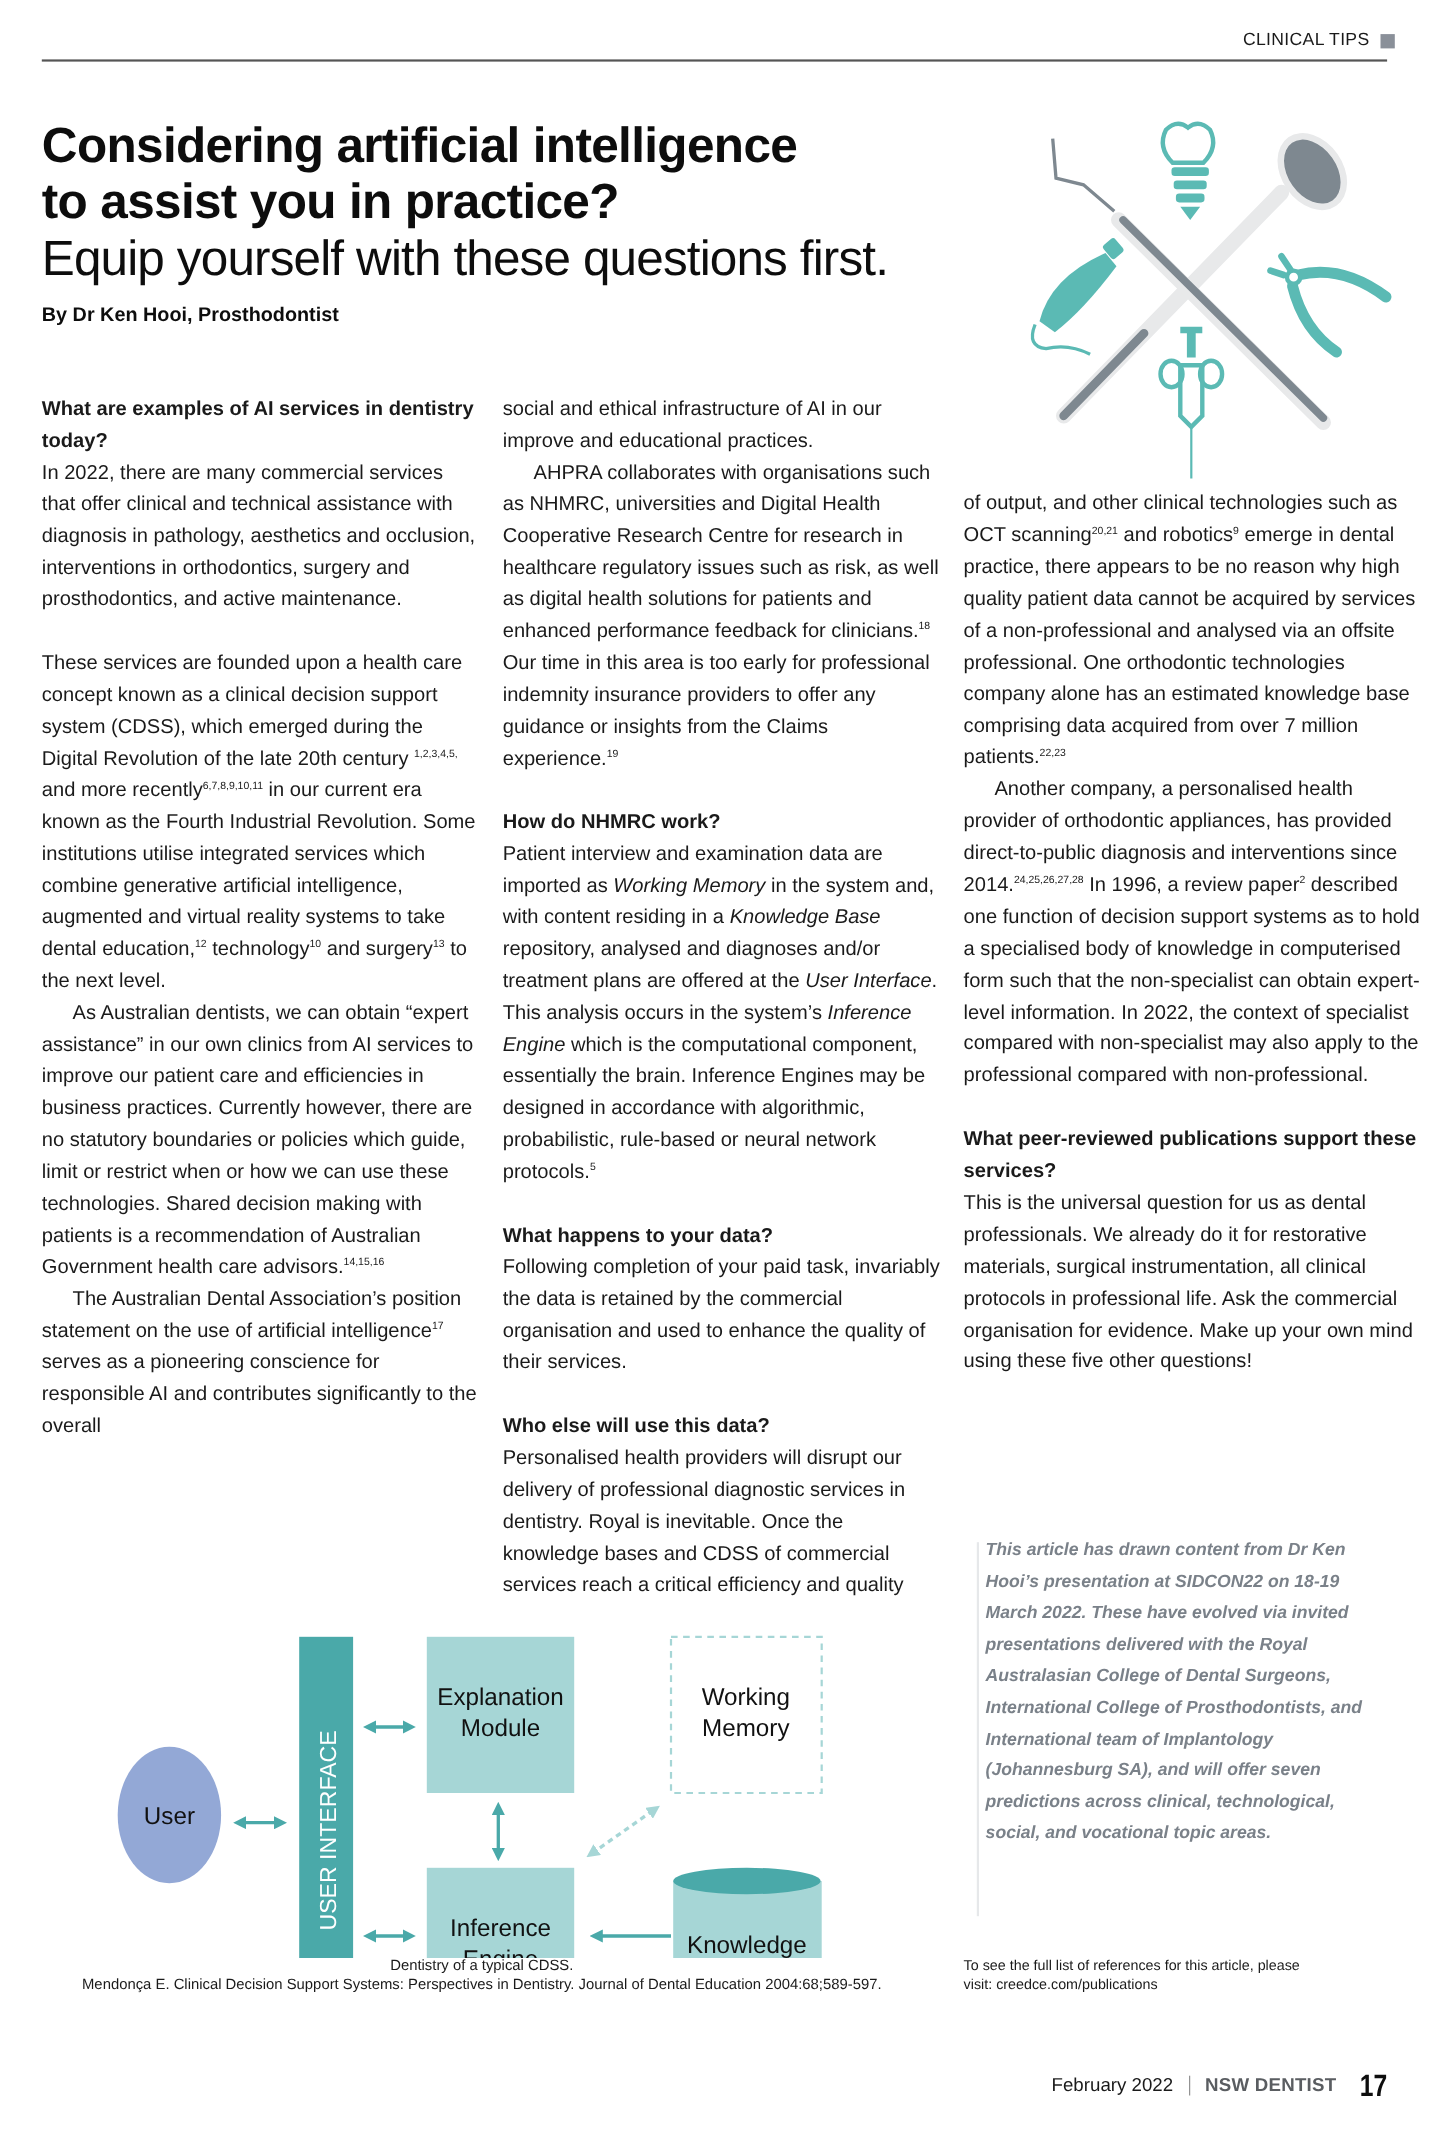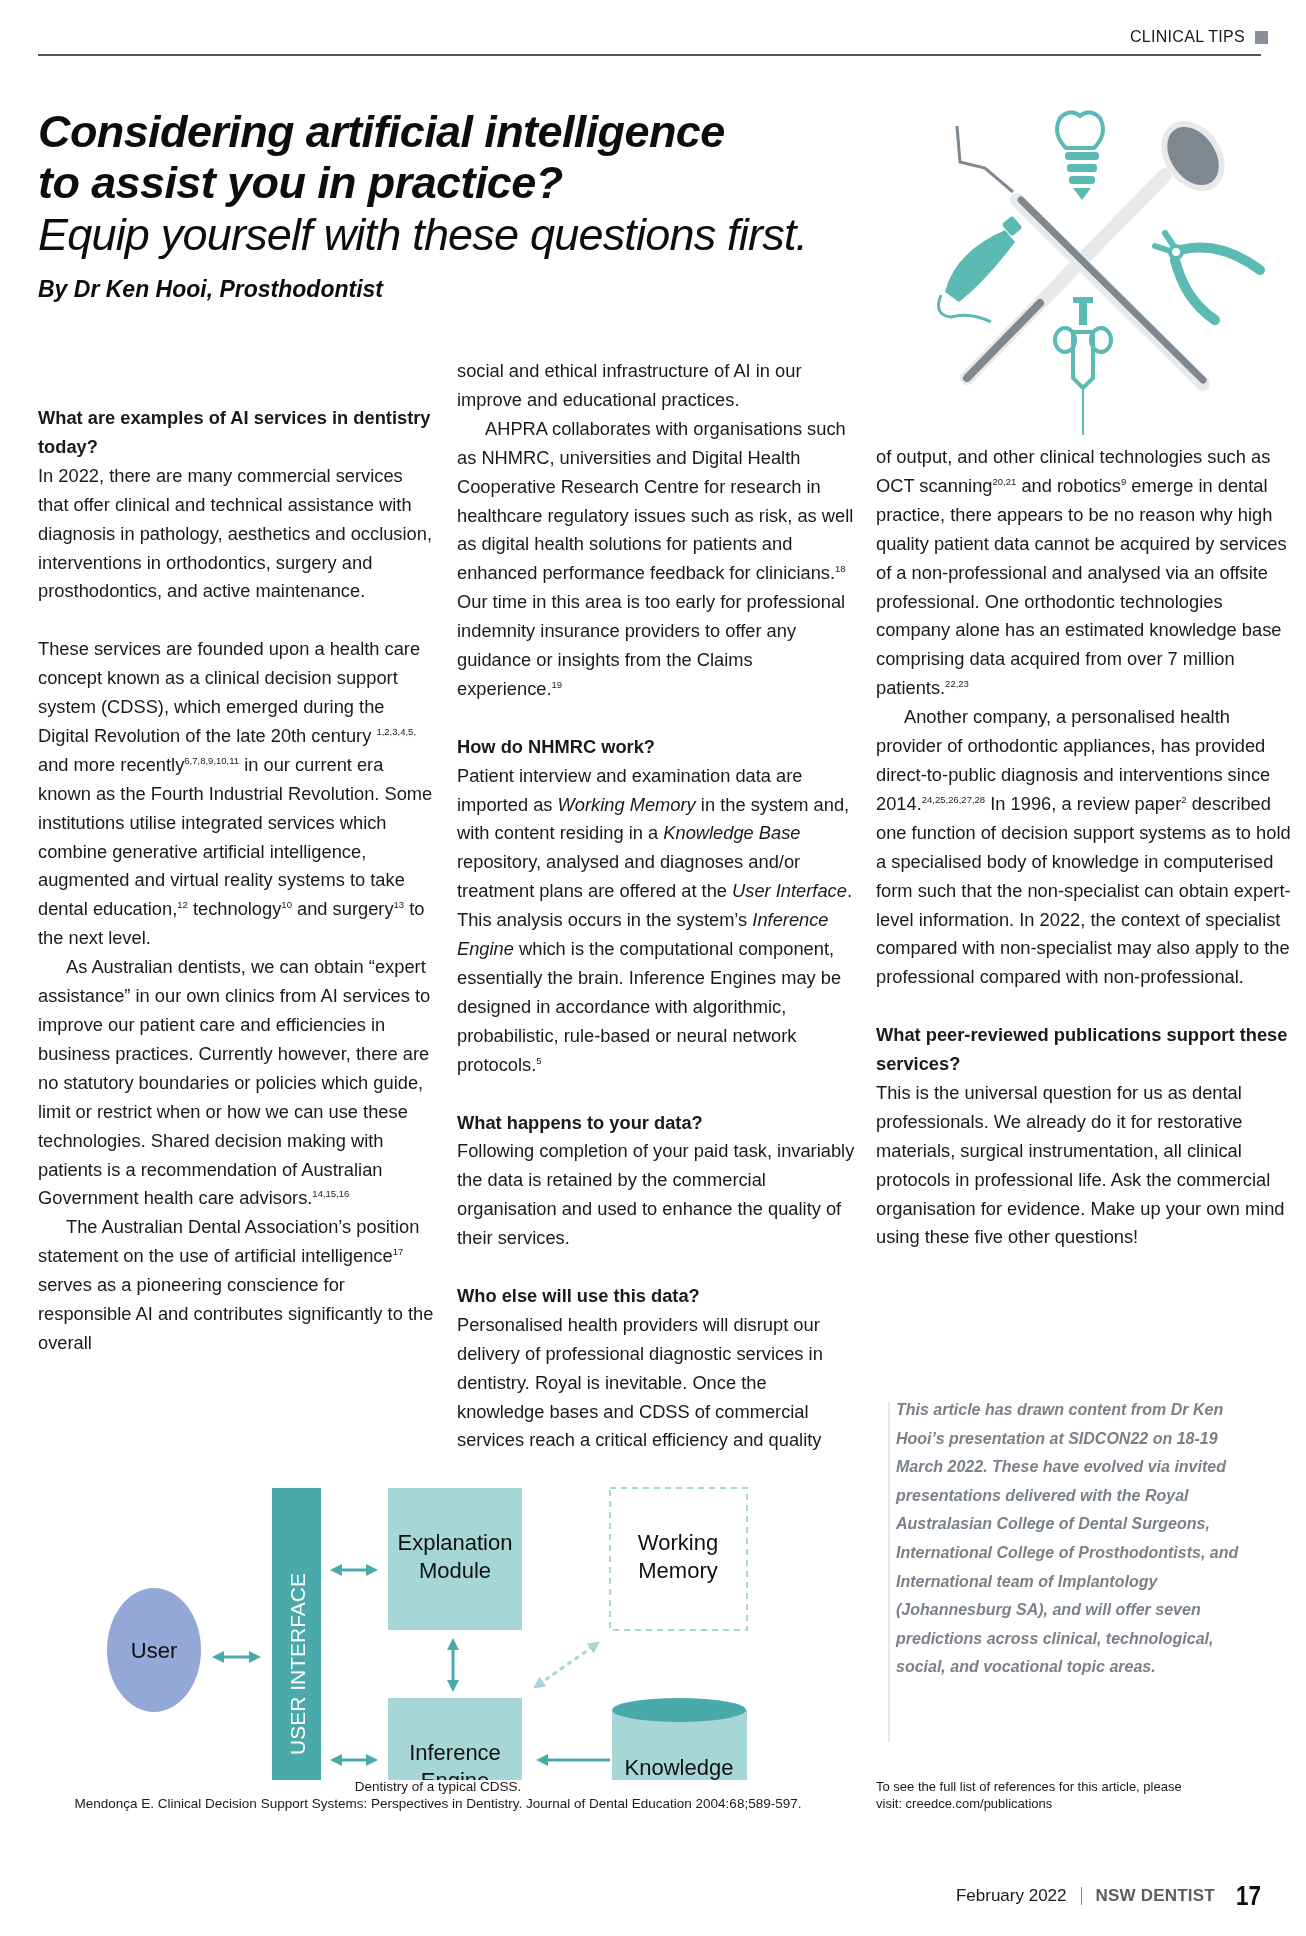--- a/index.html
+++ b/index.html
@@ -4,29 +4,29 @@
 <style>
   * { box-sizing: border-box; margin: 0; padding: 0; }
   html, body { width: 1306px; height: 1936px; background: #ffffff; overflow: hidden; }
   body { position: relative; font-family: "Liberation Sans", sans-serif; color: #1a1a1a; }
 
   .section-tag { position: absolute; top: 28px; right: 38px; display: flex; align-items: center; gap: 10px; }
   .section-tag .label { font-size: 16px; letter-spacing: 0.3px; color: #1a1a1a; }
   .section-tag .square { width: 13px; height: 13px; background: #8a9099; }
   .top-rule { position: absolute; top: 54px; left: 38px; width: 1223px; height: 2px; background: #555; }
 
-  .headline { position: absolute; left: 38px; top: 106px; width: 840px; font-style: italic; }
+  .headline { position: absolute; left: 38px; top: 106px; width: 840px; }
   .headline .h1 { font-weight: 700; font-size: 45px; line-height: 51px; letter-spacing: -0.6px; color: #0d0d0d; }
   .headline .h2 { font-weight: 400; font-size: 45px; line-height: 54px; letter-spacing: -0.8px; color: #0d0d0d; }
-  .headline .byline { margin-top: 14px; font-weight: 700; font-size: 23px; color: #0d0d0d; }
+  .headline .byline { margin-top: 14px; font-weight: 700; font-size: 18px; color: #0d0d0d; }
 
   .illustration { position: absolute; left: 905px; top: 100px; width: 380px; height: 345px; }
 
   .col { position: absolute; font-size: 18.3px; line-height: 28.9px; color: #1a1a1a; }
-  .col1 { left: 38px; top: 357px; width: 400px; margin-top: 47px; }
+  .col1 { left: 38px; top: 357px; width: 400px; }
   .col2 { left: 457px; top: 357px; width: 400px; }
   .col3 { left: 876px; top: 443px; width: 420px; }
   .col p { margin: 0; }
   .col .indent { text-indent: 28px; }
   .col .q { font-weight: 700; }
   .col .gap { height: 28.9px; }
   .col sup { font-size: 9.5px; vertical-align: 7px; line-height: 0; }
   .col em { font-style: italic; }
 
   .sidebar-note { position: absolute; left: 896px; top: 1396px; width: 370px; padding-left: 0;

